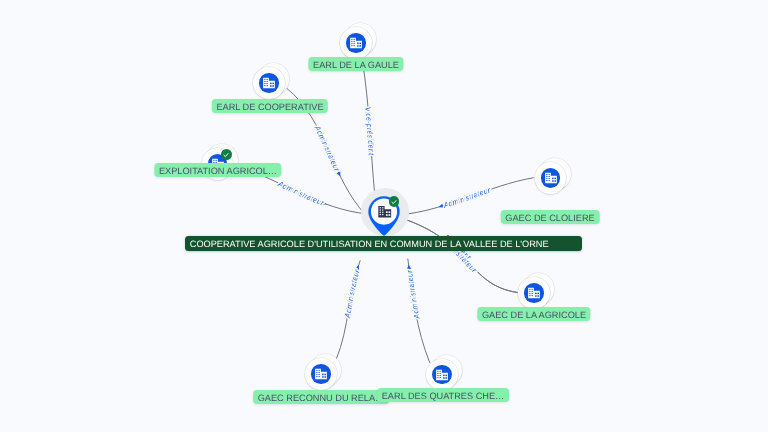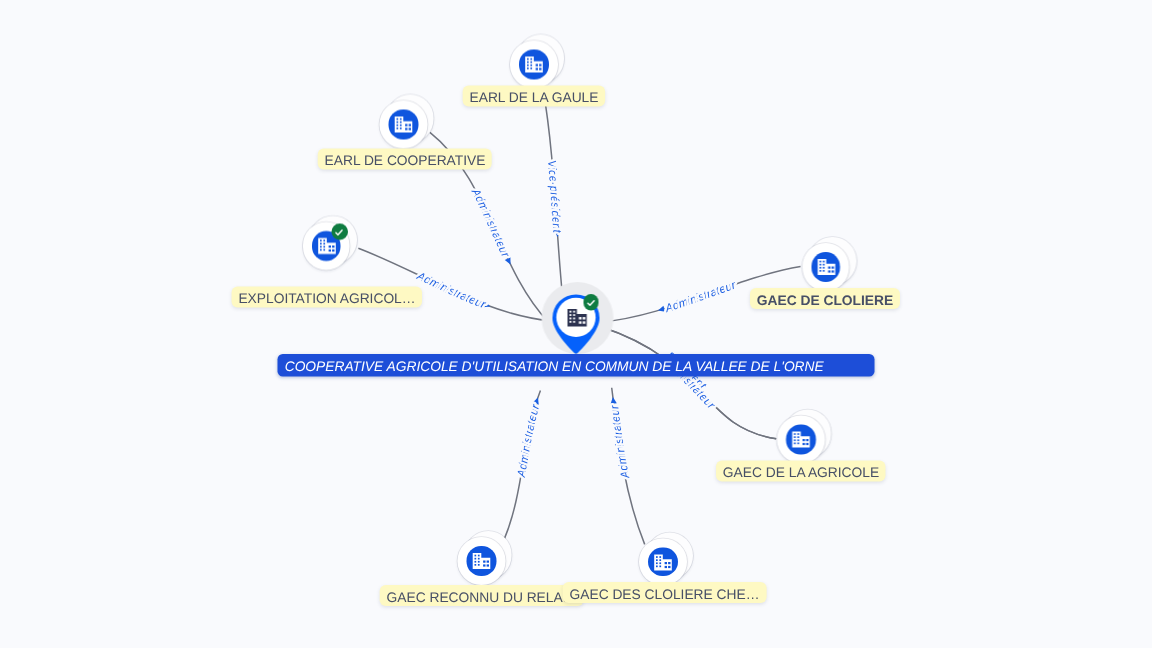--- a/index.html
+++ b/index.html
@@ -20,27 +20,27 @@
 
   .node{position:absolute;transform:translate(-50%,-50%);}
   .halo{position:absolute;border-radius:50%;background:#ffffff;
         box-shadow:0 0 0 .55px rgba(70,80,105,.14), 0 1px 2px rgba(40,50,80,.10);}
   .ring-back{background:#fdfdfe;}
   .disc{position:absolute;border-radius:50%;background:#0f55de;
         display:flex;align-items:center;justify-content:center;}
   .badge{position:absolute;border-radius:50%;background:#0f7c41;
          display:flex;align-items:center;justify-content:center;}
   .nlabel{position:absolute;transform:translateX(-50%);will-change:transform;white-space:nowrap;
-          background:#fef9c3;color:#474f66;font-size:9.2px;border-radius:4px;
+          background:#86efac;color:#474f66;font-size:9.2px;border-radius:4px;
           padding:0 4.6px;height:14.3px;line-height:16.2px;
           box-shadow:0 1px 2.6px rgba(55,65,95,.13);}
   .center-label{position:absolute;will-change:transform;white-space:nowrap;
-          background:#1d4ed8;color:#fff;font-size:9.2px;border-radius:3.5px;
+          background:#14532d;color:#fff;font-size:9.2px;border-radius:3.5px;
           padding:0 33.7px 0 4.8px;height:14.6px;line-height:16.4px;
-          box-shadow:0 .7px 2.2px rgba(20,60,140,.25);font-style:italic;}
+          box-shadow:0 .7px 2.2px rgba(20,60,140,.25);}
   .pin{position:absolute;}
   .greyhalo{position:absolute;border-radius:50%;background:#eaebee;}
 </style>
 </head>
 <body>
 
 <div id="stage">
   <div class="edges-wrap">
       <svg class="edges" viewBox="0 0 768 432">
         <path d="M362,59 C369.7,104 370.4,150 374.8,195.2" class="edge-path" id="ep0"></path>
@@ -138,21 +138,21 @@
               <rect x="17.1" y="15.4" width="2.4" height="2.2"></rect>
             </g>
           </svg>
         </div>
         <div class="badge" style="width:11px;height:11px;left:3px;top:-15px;">
           <svg width="8" height="8" viewBox="0 0 24 24">
             <path fill="none" stroke="#fff" stroke-width="2.9" stroke-linecap="round" stroke-linejoin="round" d="M5.8 12.6l4.1 4.1 8.3-9"></path>
           </svg>
         </div>
       </div>
-      <div class="nlabel" style="left: 217.9px; top: 191px;">EXPLOITATION AGRICOL…</div>
+      <div class="nlabel" style="left: 217.9px; top: 163px;">EXPLOITATION AGRICOL…</div>
       <div class="node" style="left: 550.5px; top: 178px;">
         <div class="halo ring-back" style="width:31.8px;height:31.8px;left:-11.4px;top:-19.9px;"></div>
         <div class="halo" style="width:31.8px;height:31.8px;left:-15.9px;top:-15.9px;"></div>
         <div class="disc" style="width:19.5px;height:19.5px;left:-9.75px;top:-9.75px;">
           <svg width="16" height="16" viewBox="0 0 24 24">
             <path fill="#fff" d="M3.2 4h8.6v16H3.2zM11.8 8.7h9v11.3h-9z"></path>
             <g fill="#0f55de">
               <rect x="5" y="5.7" width="1.7" height="1.7"></rect>
               <rect x="8.4" y="5.7" width="1.7" height="1.7"></rect>
               <rect x="5" y="8.8" width="1.7" height="1.7"></rect>
@@ -162,21 +162,21 @@
               <rect x="5" y="15" width="1.7" height="1.7"></rect>
               <rect x="8.4" y="15" width="1.7" height="1.7"></rect>
               <rect x="13.6" y="11.5" width="2.4" height="2.2"></rect>
               <rect x="17.1" y="11.5" width="2.4" height="2.2"></rect>
               <rect x="13.6" y="15.4" width="2.4" height="2.2"></rect>
               <rect x="17.1" y="15.4" width="2.4" height="2.2"></rect>
             </g>
           </svg>
         </div>
       </div>
-      <div class="nlabel" style="left: 550.3px; top: 192px; font-weight: bold;">GAEC DE CLOLIERE</div>
+      <div class="nlabel" style="left: 550.3px; top: 210px;">GAEC DE CLOLIERE</div>
       <div class="node" style="left: 534px; top: 293px;">
         <div class="halo ring-back" style="width:31.8px;height:31.8px;left:-11.4px;top:-19.9px;"></div>
         <div class="halo" style="width:31.8px;height:31.8px;left:-15.9px;top:-15.9px;"></div>
         <div class="disc" style="width:19.5px;height:19.5px;left:-9.75px;top:-9.75px;">
           <svg width="16" height="16" viewBox="0 0 24 24">
             <path fill="#fff" d="M3.2 4h8.6v16H3.2zM11.8 8.7h9v11.3h-9z"></path>
             <g fill="#0f55de">
               <rect x="5" y="5.7" width="1.7" height="1.7"></rect>
               <rect x="8.4" y="5.7" width="1.7" height="1.7"></rect>
               <rect x="5" y="8.8" width="1.7" height="1.7"></rect>
@@ -234,21 +234,21 @@
               <rect x="5" y="15" width="1.7" height="1.7"></rect>
               <rect x="8.4" y="15" width="1.7" height="1.7"></rect>
               <rect x="13.6" y="11.5" width="2.4" height="2.2"></rect>
               <rect x="17.1" y="11.5" width="2.4" height="2.2"></rect>
               <rect x="13.6" y="15.4" width="2.4" height="2.2"></rect>
               <rect x="17.1" y="15.4" width="2.4" height="2.2"></rect>
             </g>
           </svg>
         </div>
       </div>
-      <div class="nlabel" style="left: 442.7px; top: 387.9px;">GAEC DES CLOLIERE CHE…</div>
+      <div class="nlabel" style="left: 442.7px; top: 387.9px;">EARL DES QUATRES CHE…</div>
       <div class="node" style="left: 385px; top: 211.7px;">
         <div class="greyhalo" style="width:48px;height:48px;left:-24px;top:-23.5px;"></div>
         <div class="pin" style="left:-16.8px;top:-16px;"><svg width="32" height="40" viewBox="0 0 32 40">
             <path fill="#0561fb" d="M16 0.3A15.7 15.7 0 0 0 0.3 16c0 4.3 2.6 9.1 6 13.6 3.4 4.5 7.1 8.2 8.6 9.7.6.6 1.6.6 2.2 0 1.5-1.5 5.2-5.2 8.6-9.7 3.4-4.5 6-9.3 6-13.6A15.7 15.7 0 0 0 16 0.3z"></path>
             <circle cx="16" cy="15.6" r="13.1" fill="#fff"></circle>
           </svg></div>
         <div style="position:absolute;left:-9px;top:-8.8px;"><svg width="17.5" height="17.5" viewBox="0 0 24 24">
             <path fill="#2d3350" d="M3.2 4h8.6v16H3.2zM11.8 8.7h9v11.3h-9z"></path>
             <g fill="#fff">
               <rect x="5" y="5.7" width="1.7" height="1.7"></rect>

